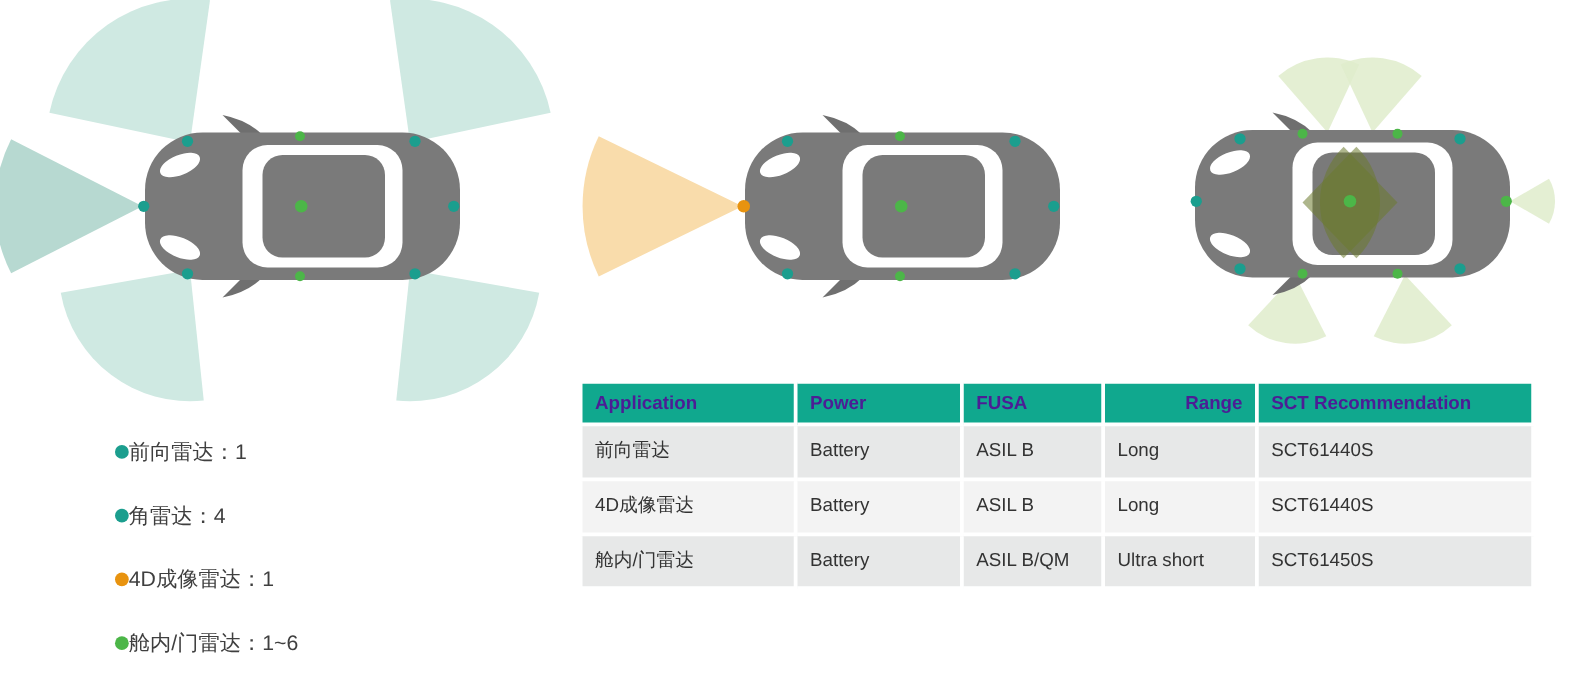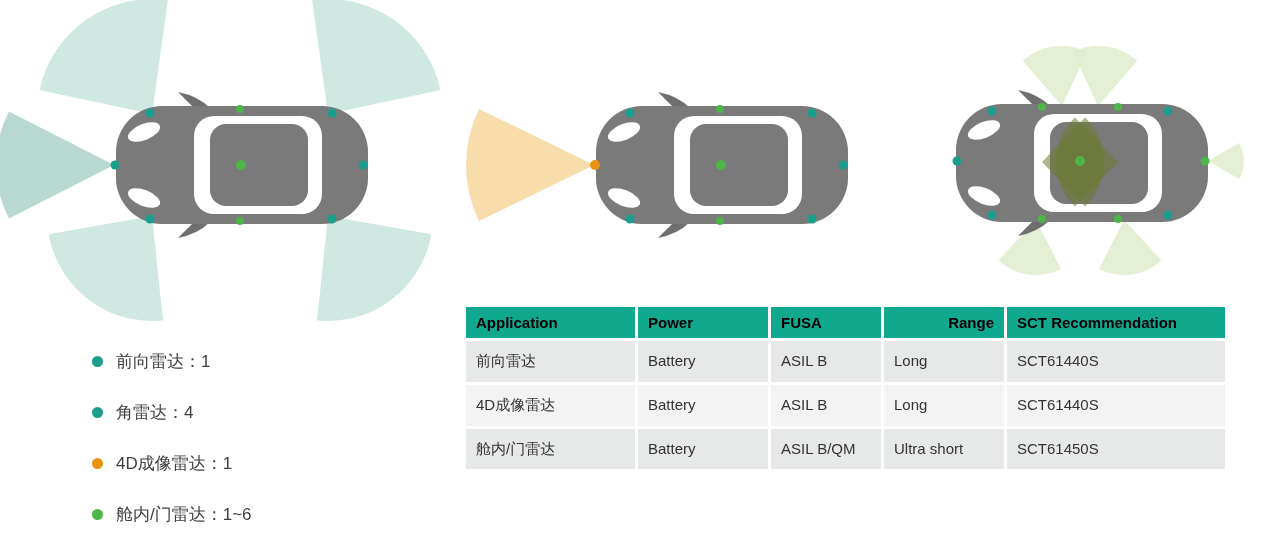--- a/index.html
+++ b/index.html
@@ -1,24 +1,24 @@
 <!DOCTYPE html>
 <html><head>
 <meta charset="utf-8">
 <style>
   * { margin:0; padding:0; box-sizing:border-box; }
   html,body { background:#fff; }
   body { width:1269px; height:542px; font-family:"Liberation Sans", sans-serif; }
   .canvas { position:relative; width:1269px; height:542px; background:#fff; overflow:hidden; }
   .scene { position:absolute; top:0; left:0; pointer-events:none; }
   .legend { position:absolute; left:92px; top:350px; display:flex; flex-direction:column; gap:28px; }
-  .legend-item { display:flex; align-items:center; gap:13px; font-size:17px; color:#3f3f3f; }
+  .legend-item { display:flex; align-items:center; font-size:17px; color:#3f3f3f; }
   .legend-dot { width:11px; height:11px; border-radius:50%; flex:0 0 11px; }
   .spec-table { position:absolute; left:463px; top:304px; width:762px; border-collapse:collapse; table-layout:fixed; font-size:15px; color:#333; }
-  .spec-table th { color:#000000; font-weight:bold; text-align:left; padding:7px 10px; border:3px solid #fff; font-size:15px; }
+  .spec-table th { color:#4c1d95; font-weight:bold; text-align:left; padding:7px 10px; border:3px solid #fff; font-size:15px; }
   .spec-table td { padding:11px 10px; border:3px solid #fff; white-space:pre-line; line-height:1.25; }
   .spec-table tbody tr:nth-child(odd) td { background:#e7e8e8; }
   .spec-table tbody tr:nth-child(even) td { background:#f3f3f3; }
 </style>
 </head>
 <body>
 
 <div class="canvas">
 
   <svg class="scene" width="1269" height="340" viewBox="0 0 1269 340" overflow="visible">

